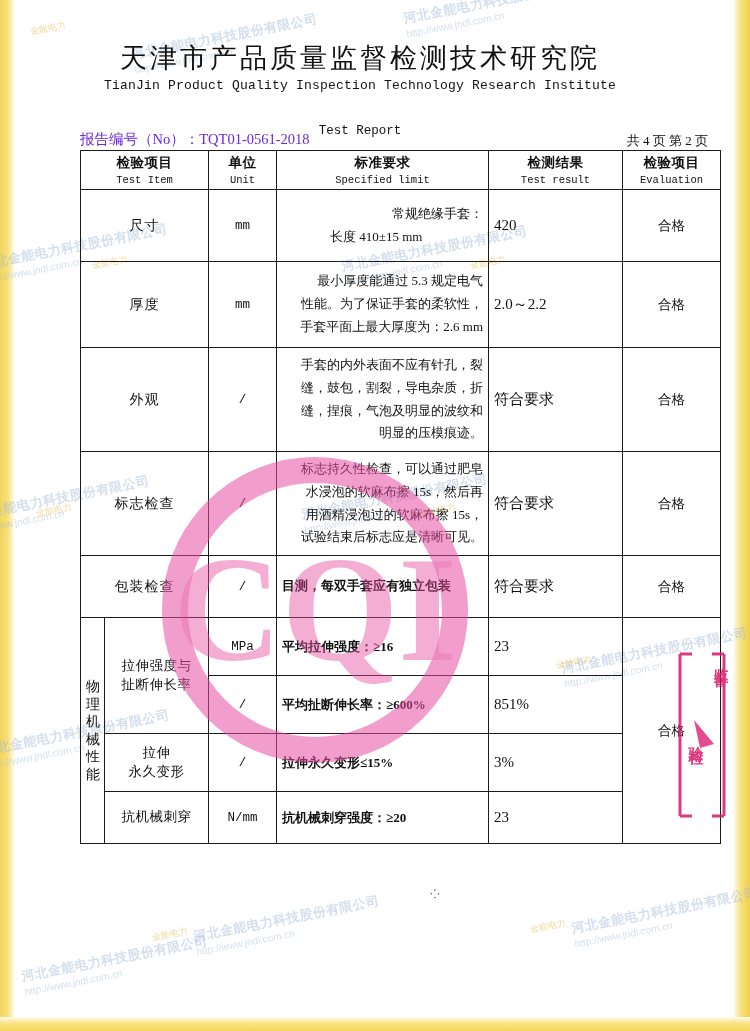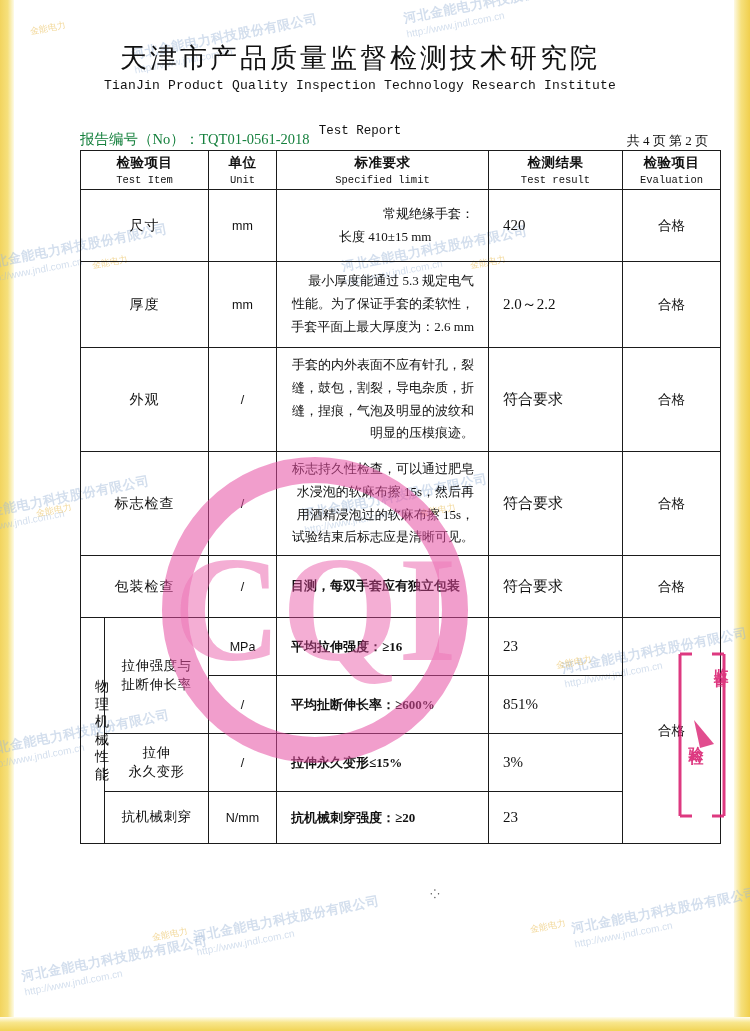--- a/index.html
+++ b/index.html
@@ -119,21 +119,21 @@
     top: 124px;
     font-size: 12.5px;
     font-family: "Liberation Mono", monospace;
     color: #111;
   }
   .rpt-no {
     position: absolute;
     left: 80px;
     top: 130px;
     font-size: 14.5px;
-    color: #15803d;
+    color: #6d28d9;
     z-index: 10;
   }
   .pager {
     position: absolute;
     right: 42px;
     top: 132px;
     font-size: 13px;
     color: #111;
     z-index: 10;
   }
@@ -144,21 +144,21 @@
     left: 80px;
     top: 150px;
     width: 640px;
     border-collapse: collapse;
     z-index: 8;
     background: transparent;
     table-layout: fixed;
   }
   table.report td, table.report th {
     border: 1px solid #1b1b1b;
-    padding: 3px 14px;
+    padding: 3px 5px;
     color: #111;
     vertical-align: middle;
     background: transparent;
   }
   th.colhead {
     text-align: center;
     font-weight: normal;
     padding: 4px 2px 5px;
   }
   th .hz {
@@ -174,21 +174,21 @@
     margin-top: 2px;
   }
   td.item {
     text-align: center;
     font-size: 14px;
     letter-spacing: 1px;
   }
   td.unit {
     text-align: center;
     font-size: 12.5px;
-    font-family: Liberation Sans, sans-serif;
+    font-family: Liberation Mono, monospace;
   }
   td.spec {
     font-size: 13px;
     line-height: 1.75;
     padding: 6px 8px;
   }
   td.spec .ind { display: block; text-align: right; }
   td.spec .ind2 { display: block; padding-left: 48px; }
   td.result {
     text-align: left;

